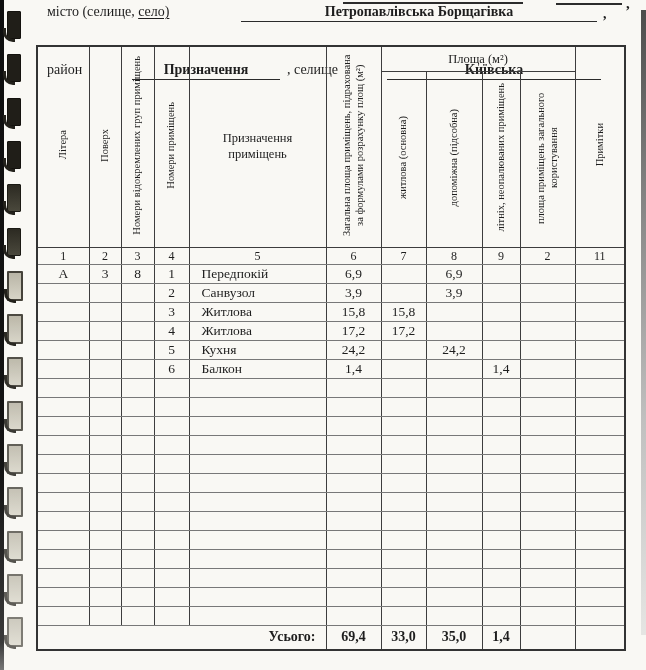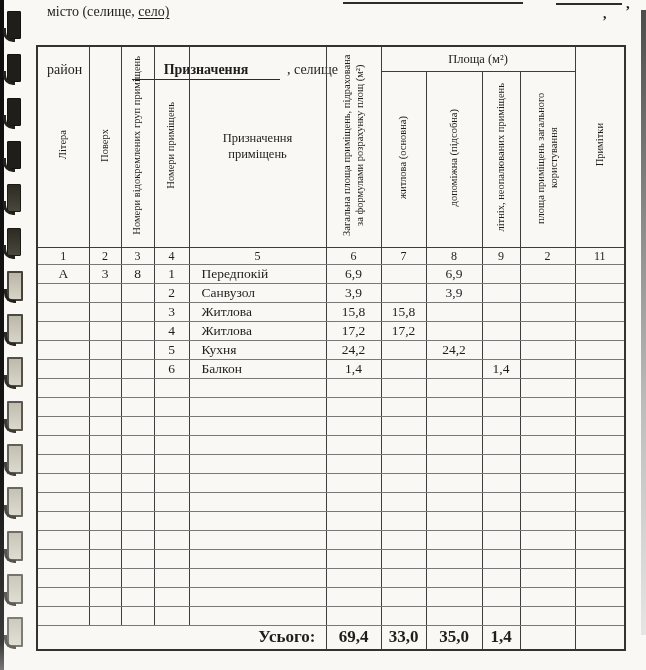--- a/index.html
+++ b/index.html
@@ -34,21 +34,21 @@
   table{border:2px solid #333;}
   tr.hdr1 td,tr.hdr2 td{border-top:1px solid #3d3d3d;border-bottom:1px solid #3d3d3d;}
   .vtext{display:inline-block;writing-mode:vertical-rl;transform:rotate(180deg);
     font-size:10.5px;line-height:1.2;max-height:186px;text-align:center;}
   tr.hdr2 .vtext{max-height:168px;}
   .hgroup{font-size:12.5px;height:24px;}
   .hpurpose{font-size:12.5px;line-height:1.25;padding:0 14px;}
   tr.nums{height:17px;font-size:12px;}
   tr.datarow{height:19px;font-size:13.5px;}
   tr.datarow td.purpose{text-align:left;padding-left:12px;}
-  tr.totalsrow{height:24px;font-size:17px;font-weight:bold;}
+  tr.totalsrow{height:24px;font-size:14px;font-weight:bold;}
   tr.totalsrow td.tlabel{text-align:right;padding-right:10px;}
 </style>
 </head>
 <body>
 
 <div class="edge-left"></div>
 <div class="edge-right"></div>
 <div id="binding-rail">
     <div class="bind" style="top: 11px; background: rgb(32, 30, 24); border: 1px solid rgb(20, 18, 14);"></div>
     <div class="bind" style="top: 54.3px; background: rgb(32, 30, 24); border: 1px solid rgb(20, 18, 14);"></div>
@@ -66,26 +66,28 @@
     <div class="bind" style="top: 573.9px; background: linear-gradient(rgb(185, 181, 166), rgb(215, 212, 199)); border: 2px solid rgb(69, 66, 58); opacity: 0.72;"></div>
     <div class="bind" style="top: 617.2px; background: linear-gradient(rgb(185, 181, 166), rgb(215, 212, 199)); border: 2px solid rgb(69, 66, 58); opacity: 0.68;"></div>
   </div>
 
 <div class="topline" style="left:343px;top:2px;width:180px;"></div>
 <div class="topline" style="left:556px;top:3px;width:66px;"></div>
 <span class="suffix" style="left:626px;top:-5px;font-size:15px;">,</span>
 
 <div class="hdr-row" style="top:4px;">
   <span class="hdr-label" style="left:43px;"><span>місто (селище, </span><span class="u">село)</span></span>
+  <span class="fill-field" style="left:237px;top:0;width:356px;">Петропавлівська Борщагівка</span>
   <span class="suffix" style="left:599px;top:2px;">,</span>
 </div>
 <div class="hdr-row" style="top:26px;margin-top:36px;">
   <span class="hdr-label" style="left:43px;">район</span>
   <span class="fill-field" style="left:128px;top:0;width:148px;">Призначення</span>
   <span class="hdr-label" style="left:283px;">, селище</span>
+  <span class="fill-field" style="left:383px;top:0;width:214px;">Київська</span>
 </div>
 
 <table>
   <colgroup>
     <col style="width:52px">
       <col style="width:32px">
       <col style="width:33px">
       <col style="width:35px">
     <col style="width:137px">
       <col style="width:55px">

